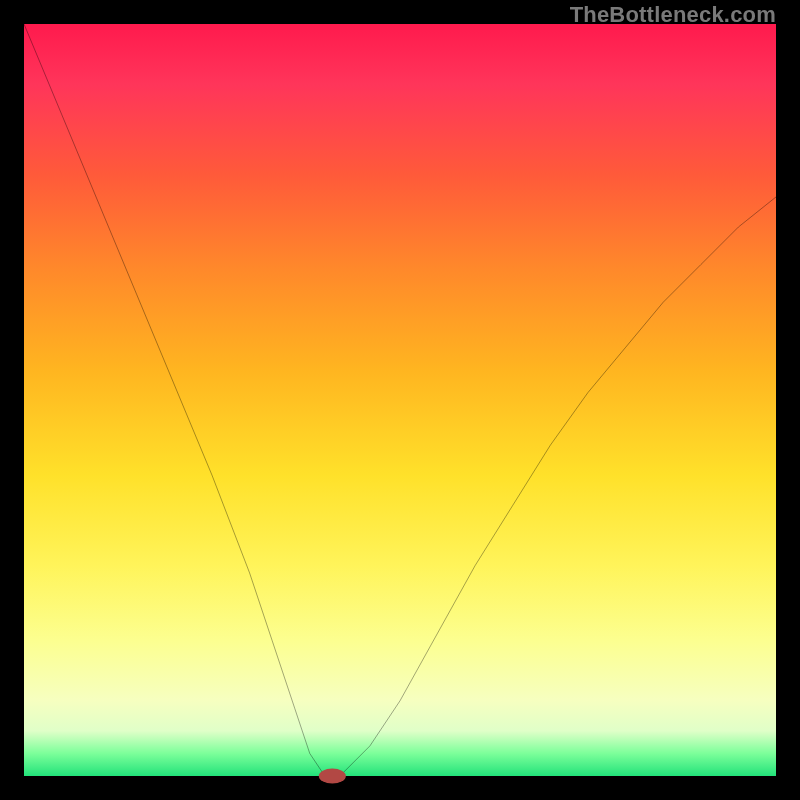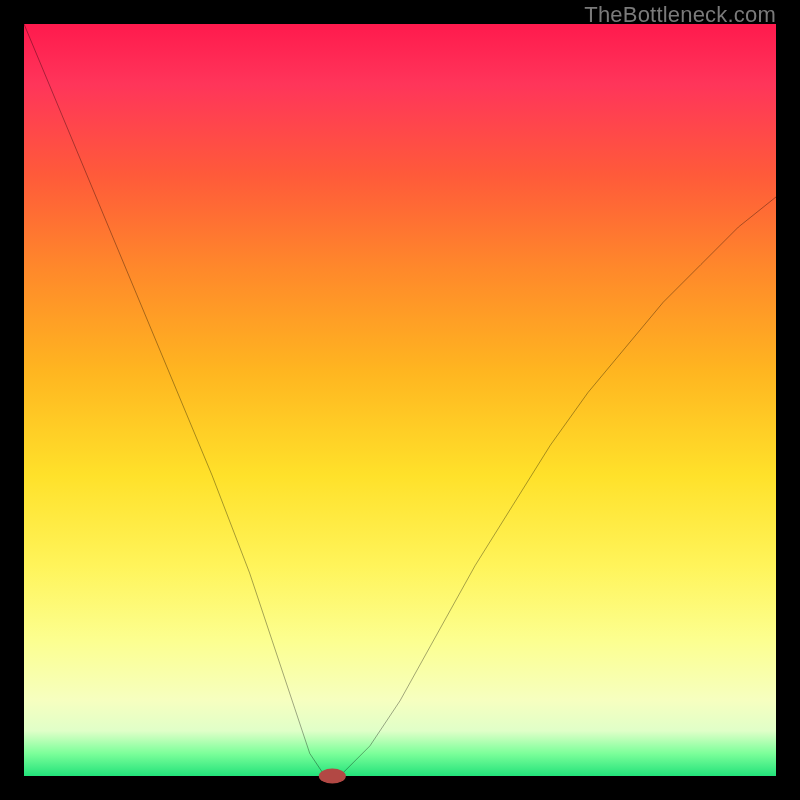--- a/index.html
+++ b/index.html
@@ -36,21 +36,21 @@
       #7cff9a 97%,
       #22e27a 100%);
     position: relative;
   }
   .watermark {
     position: absolute;
     top: 2px;
     right: 24px;
     color: #7a7a7a;
     font-size: 22px;
-    font-weight: 400;
+    font-weight: 700;
     letter-spacing: 0.2px;
   }
   svg.curve {
     position: absolute;
     top: 0;
     left: 0;
     width: 100%;
     height: 100%;
     overflow: visible;
   }

